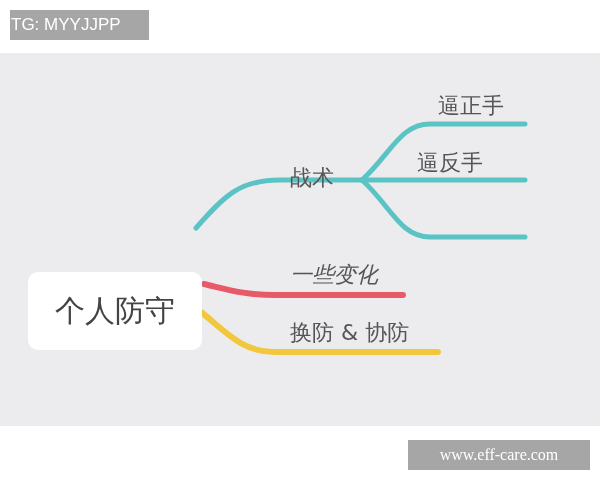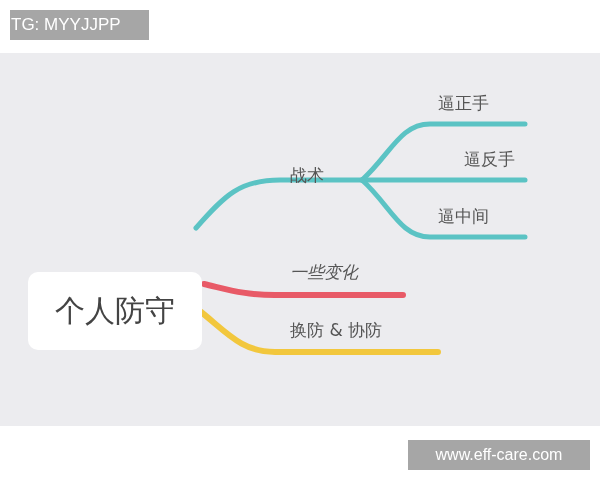--- a/index.html
+++ b/index.html
@@ -25,28 +25,28 @@
     .root-node {
       position: absolute; left: 28px; top: 229px;
       width: 174px; height: 78px;
       background: #ffffff; border-radius: 10px;
       color: #444444; font-size: 30px;
       display: flex; align-items: center; justify-content: center;
       box-sizing: border-box;
       margin-top: 43px;
     }
     .label {
-      position: absolute; color: #555555; font-size: 17px;
+      position: absolute; color: #555555; font-size: 22px;
       white-space: nowrap; line-height: 1;
     }
     .watermark-bottom {
       position: absolute; left: 408px; top: 440px;
       width: 182px; height: 30px;
       background: #a6a6a6; color: #ffffff;
-      font-family: Liberation Sans, sans-serif;
+      font-family: Liberation Serif, serif;
       font-size: 16px; line-height: 30px; text-align: center;
     }
   </style>
 </head>
 <body>
 
 <div class="watermark-top">TG: MYYJJPP</div>
 
 <div class="canvas">
   <svg width="600" height="373" viewBox="0 53 600 373">
@@ -61,19 +61,18 @@
 
     <path d="M196,308 C225,330 240,352 275,352 L438,352" fill="none" stroke="#f2c73d" stroke-width="6" stroke-linecap="round"></path>
   </svg>
 
   <div class="root-node" style="top:176px;">
     <span>个人防守</span>
   </div>
 
   <span class="label" style="left:290px; top:114px;">战术</span>
   <span class="label" style="left:438px; top:42px;">逼正手</span>
-  <span class="label" style="left:464px; top:99px;font-family:Liberation Mono, monospace;">逼反手</span>
-  <span class="label" style="left:438px; top:155px;">逼中间</span>
+  <span class="label" style="left:417px; top:99px;">逼反手</span>
   <span class="label" style="left:290px; top:211px;font-style:italic;">一些变化</span>
   <span class="label" style="left:290px; top:269px;">换防 &amp; 协防</span>
 </div>
 
 <div class="watermark-bottom">www.eff-care.com</div>
 
 </body></html>

